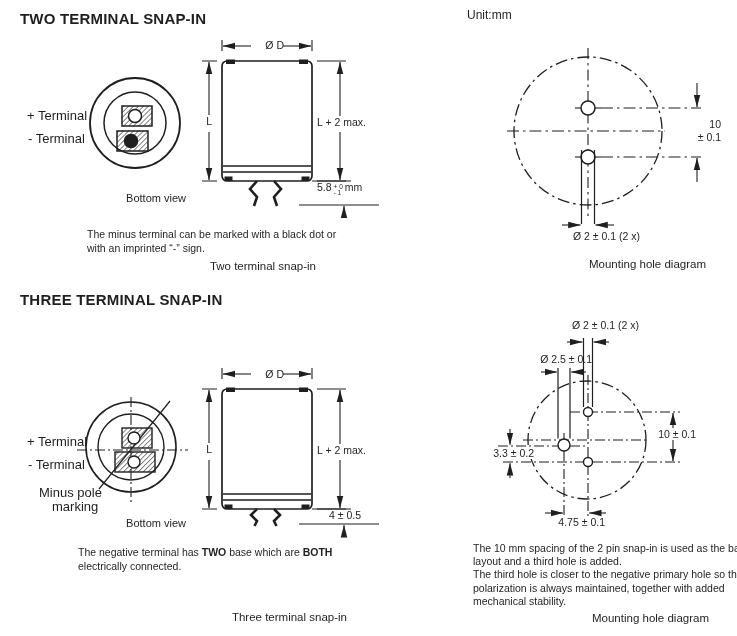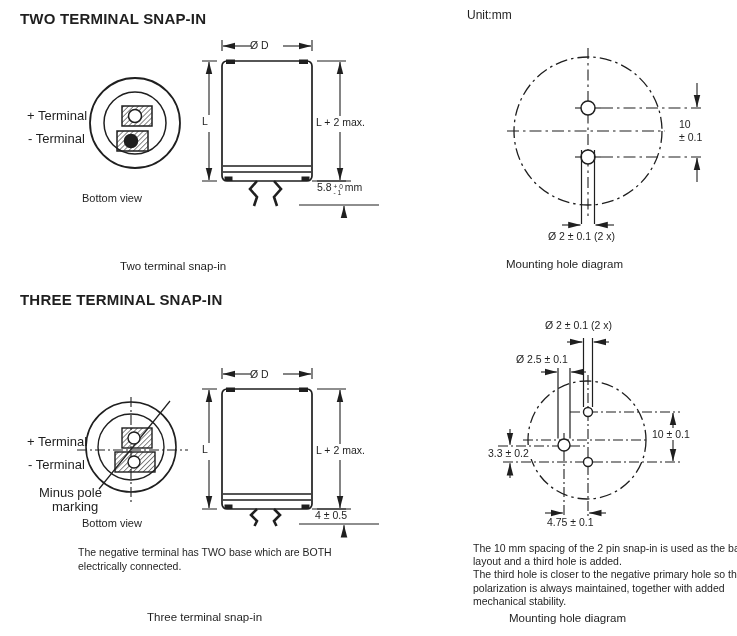--- a/index.html
+++ b/index.html
@@ -6,28 +6,28 @@
   html,body{background:#fff}
   body{width:737px;height:636px;font-family:"Liberation Sans",sans-serif;color:#1f1f1f}
   #page{position:relative;width:737px;height:636px;background:#fff;overflow:hidden}
   .abs{position:absolute}
   .h1{font-size:15px;font-weight:700;letter-spacing:.2px;white-space:nowrap}
   .unit{font-size:12px;white-space:nowrap}
   .lbl{font-size:13px;white-space:nowrap}
   .dim{font-size:10.5px;white-space:nowrap}
   .cap{font-size:11.5px;white-space:nowrap}
   .bv{font-size:11px;font-weight:400;white-space:nowrap}
-  .ctr{text-align:left}
+  .ctr{text-align:right}
   .wbg{background:#fff;padding:0 2px}
   .note{font-size:10.5px;line-height:14px}
   .note3{font-size:10.5px;line-height:13.2px}
   .nline{display:block;white-space:nowrap}
   .tolstack{display:inline-flex;flex-direction:column;font-size:6.5px;line-height:6px;vertical-align:2px;margin:0 2px;letter-spacing:0}
   svg.drawing{position:absolute;overflow:visible}
-  b{font-weight:400}
+  b{font-weight:700}
 </style>
 </head>
 <body>
 
 <div id="page">
 
   <svg width="0" height="0" style="position:absolute" aria-hidden="true">
     <defs>
       <marker id="arr" viewBox="0 0 13 8" refX="12.3" refY="4" markerWidth="13" markerHeight="8" orient="auto" markerUnits="userSpaceOnUse">
         <path d="M0,0.7 L12.6,4 L0,7.3 Z" fill="#1f1f1f"></path>
@@ -91,20 +91,24 @@
     </g>
   </svg>
   <div class="abs dim ctr" style="left:250px;top:39px;width:34px">Ø D</div>
   <div class="abs dim ctr wbg" style="left:200px;top:115px;width:14px">L</div>
   <div class="abs dim ctr wbg" style="left:314px;top:116px;width:54px">L + 2 max.</div>
   <div class="abs dim" style="left:317px;top:181px"><span>5.8</span><span class="tolstack">
         <span>+ 0</span>
         <span>- 1</span>
       </span><span>mm</span></div>
 
+  <div class="abs note" style="left:87px;top:227px">
+    <span class="nline">The minus terminal can be marked with a black dot or</span>
+    <span class="nline">with an imprinted “-” sign.</span>
+  </div>
   <div class="abs cap ctr" style="left:120px;top:260px;width:196px">Two terminal snap-in</div>
 
   <svg class="drawing" style="left:492px;top:38px" width="235" height="202">
     <circle cx="96" cy="93" r="74" fill="none" stroke="#1f1f1f" stroke-width="1.3" stroke-dasharray="12 4 2.5 4"></circle>
     <line x1="96" y1="10" x2="96" y2="179" stroke="#1f1f1f" stroke-width="1.1" stroke-dasharray="11 4 2.5 4"></line>
     <line x1="15" y1="93" x2="173" y2="93" stroke="#1f1f1f" stroke-width="1.1" stroke-dasharray="12 4 2.5 4"></line>
     <g>
       <path d="M83,70 H109" stroke="#1f1f1f" stroke-width="1.1"></path>
       <path d="M83,119 H109" stroke="#1f1f1f" stroke-width="1.1"></path>
       <circle cx="96" cy="70" r="7" fill="#fff" stroke="#1f1f1f" stroke-width="1.5"></circle>

